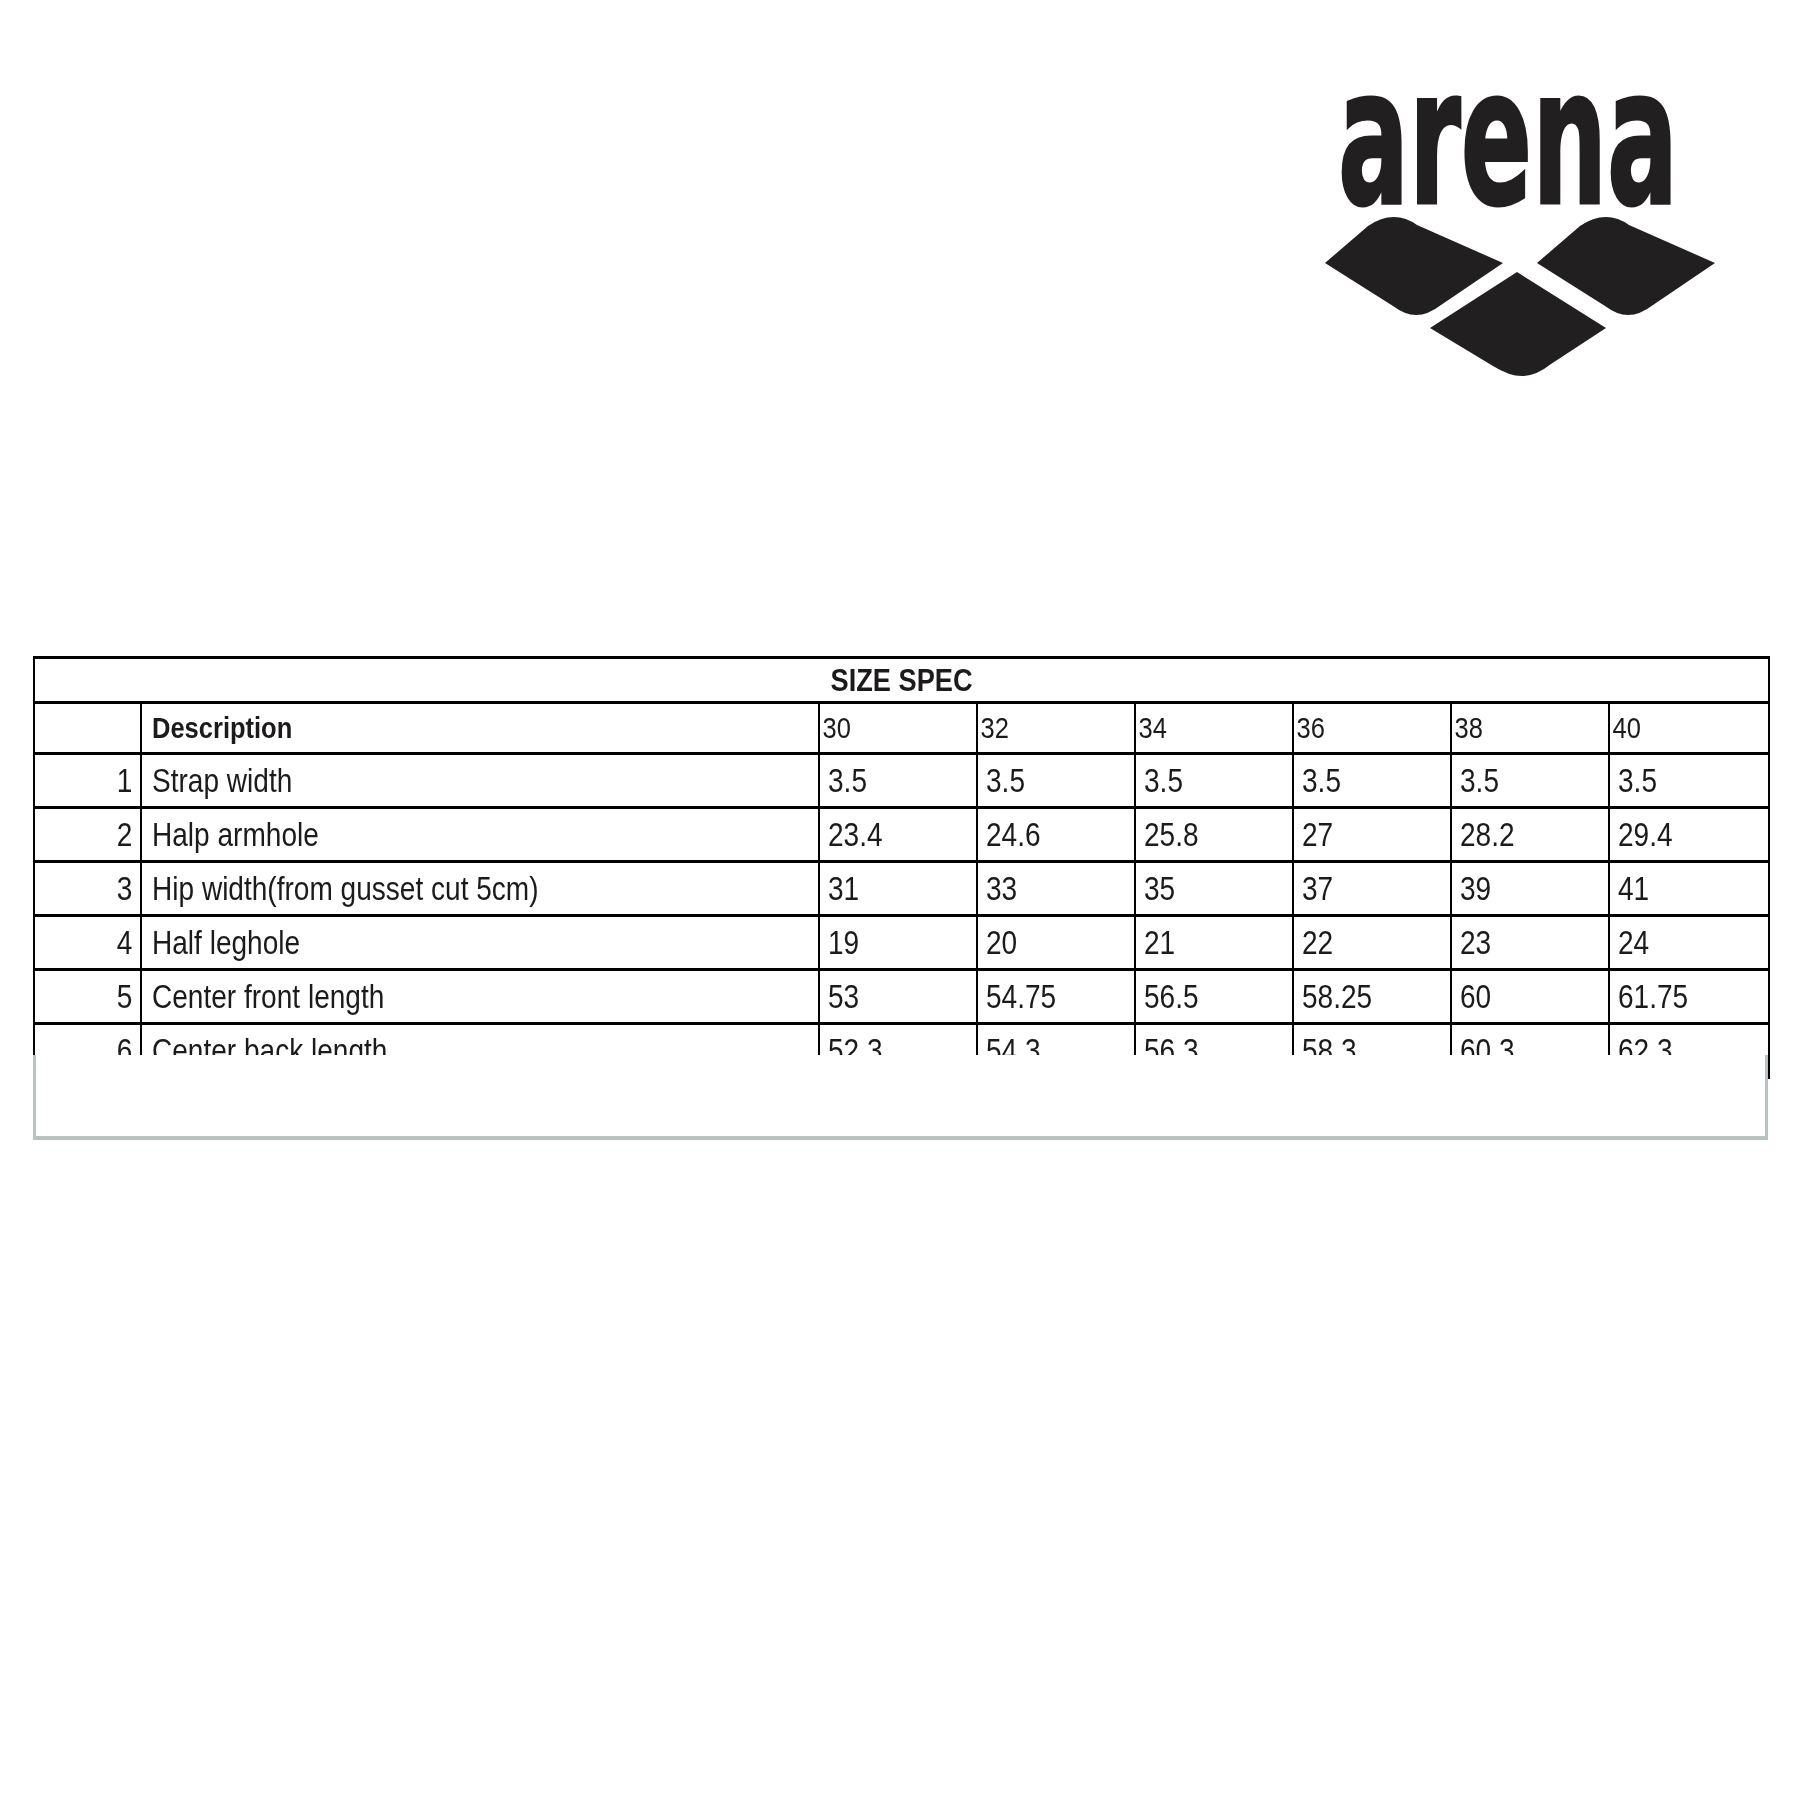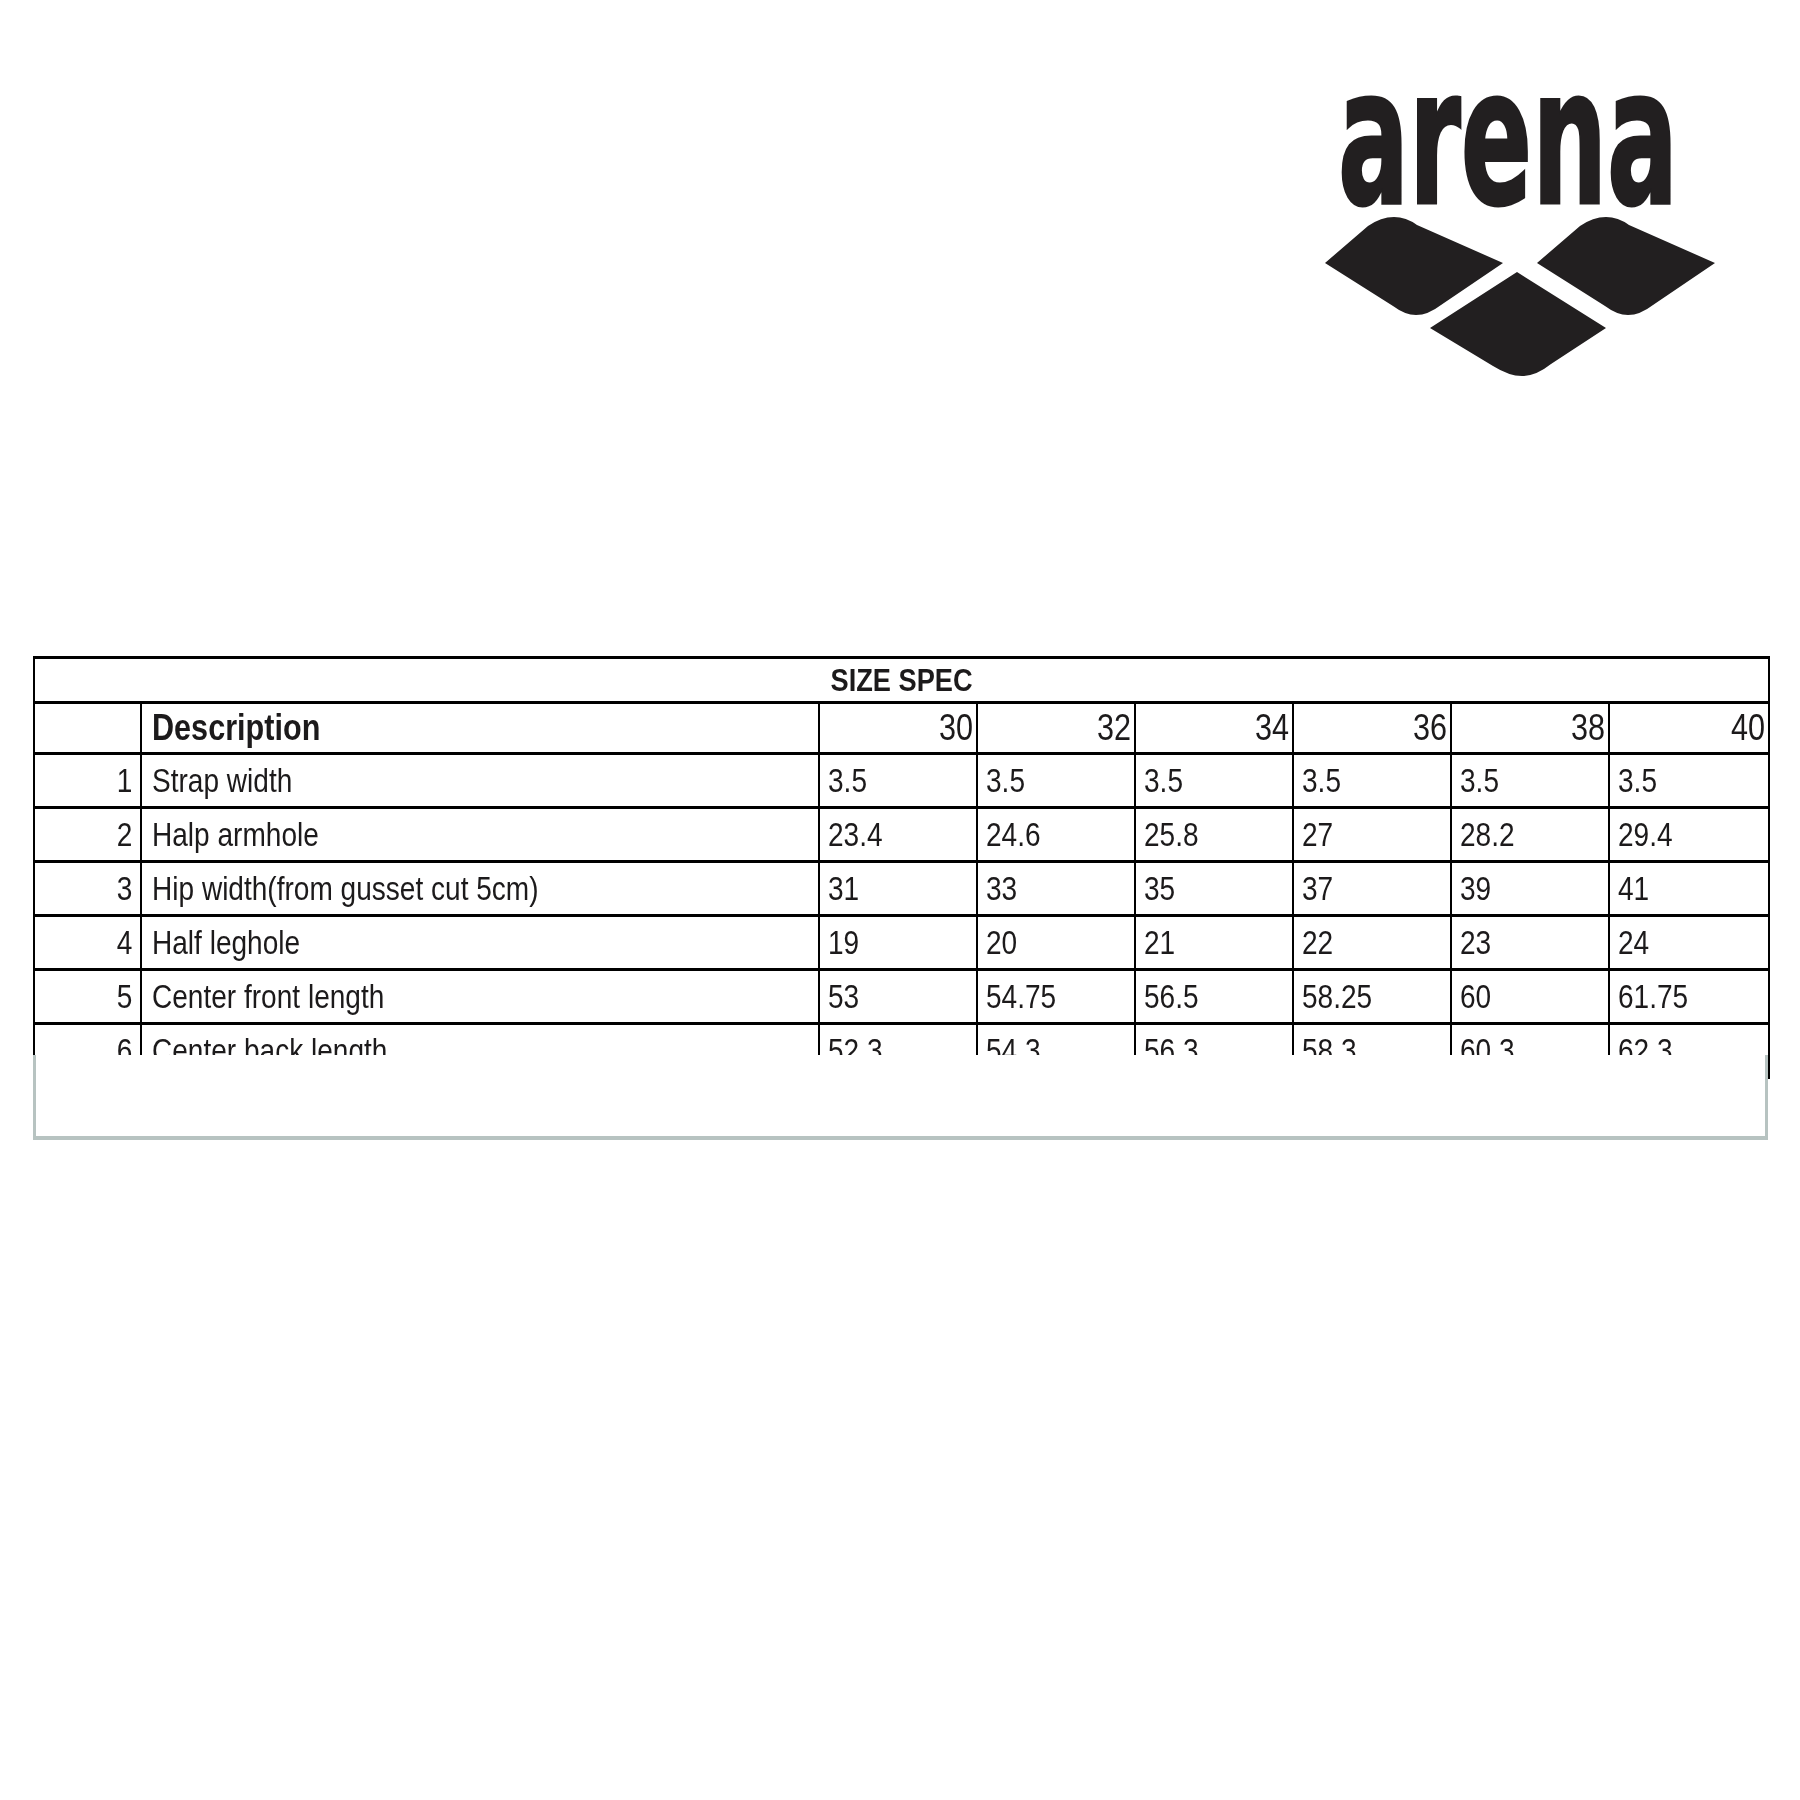--- a/index.html
+++ b/index.html
@@ -47,23 +47,23 @@
     white-space: nowrap;
     vertical-align: middle;
   }
   .title-cell {
     height: 42px;
     text-align: center;
     font-weight: bold;
     font-size: 32px;
     margin-left: 48px;
   }
-  .head-row td { height: 48px; font-size: 36px; }
+  .head-row td { height: 48px; font-size: 30px; }
   .desc-head   { font-weight: bold; padding-left: 10px !important; }
-  .size-head   { text-align: right; margin-left: 8px; }
+  .size-head   { text-align: left; margin-left: 8px; }
   .data-row td { height: 51px; font-size: 33px; }
   .num-cell    { text-align: right; padding-right: 8px !important; }
   .desc-cell   { padding-left: 10px !important; }
   .val-cell    { padding-left: 8px !important; }
 
   
   .cx-l, .cx-r, .cx-c { display: inline-block; transform: scaleX(0.85); }
   .cx-l { transform-origin: 0 50%; }
   .cx-r { transform-origin: 100% 50%; }
   .cx-c { transform-origin: 50% 50%; }

